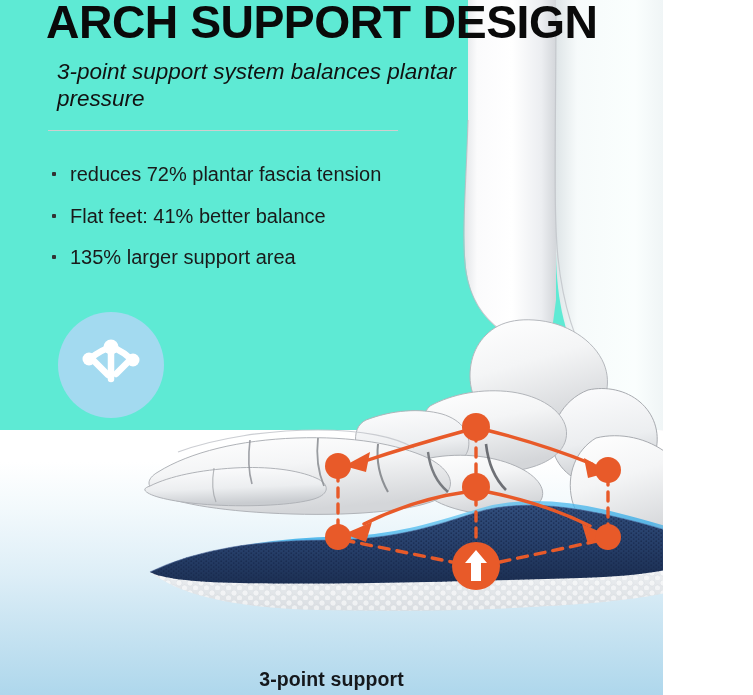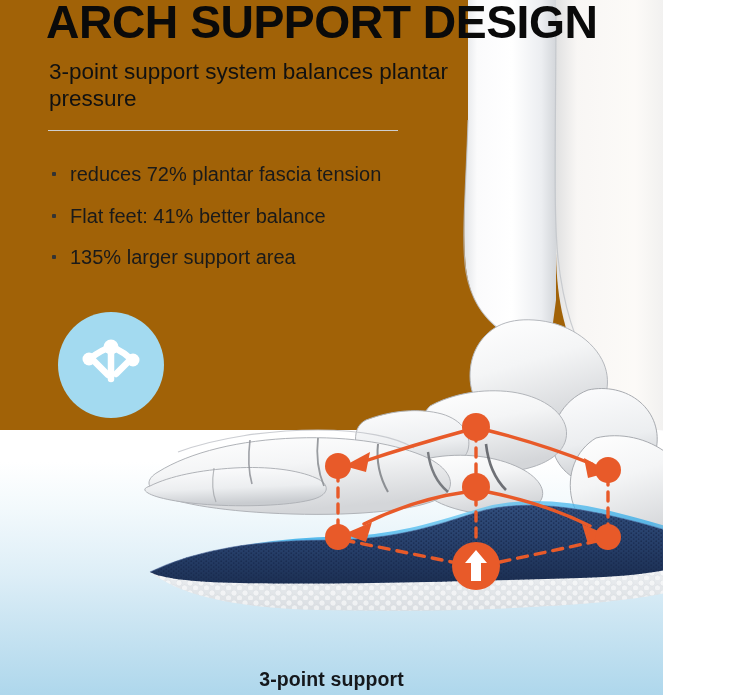--- a/index.html
+++ b/index.html
@@ -1,38 +1,38 @@
 <!DOCTYPE html>
 <html><head>
 <meta charset="utf-8">
 <style>
   html,body{margin:0;padding:0;}
   body{
     width:753px;height:695px;overflow:hidden;
     font-family:"Liberation Sans","DejaVu Sans",sans-serif;
     background:#ffffff;position:relative;
   }
-  #stage{position:absolute;inset:0;width:663px;height:695px;overflow:hidden;background:#a16207;}
+  #stage{position:absolute;inset:0;width:663px;height:695px;overflow:hidden;background:#5eead4;}
 
   
   .bg-gradient{
     position:absolute;left:0;right:0;top:430px;height:265px;
     background:linear-gradient(to bottom,#ffffff 0%,#ffffff 12%,#f2f9fc 30%,#ddeef7 55%,#c5e2f1 78%,#aed7ec 100%);
   }
 
   
   .title{
     position:absolute;left:46px;top:-4px;
     font-size:47px;line-height:52px;font-weight:800;
     letter-spacing:-0.5px;color:#0a0a0a;white-space:nowrap;
     transform:scaleX(0.985);transform-origin:left top;
   }
   .subtitle{
-    position:absolute;left:49px;top:58px;width:430px;
-    font-size:22.5px;line-height:27px;font-weight:400;color:#111111;
+    position:absolute;left:57px;top:58px;width:430px;
+    font-size:22.5px;line-height:27px;font-weight:400;color:#111111;font-style:italic;
   }
   .divider{
     position:absolute;left:48px;top:130px;width:350px;height:1px;
     background:#cfcfcf;
   }
   .bullets{
     position:absolute;left:48px;top:148px;width:420px;
     list-style:none;margin:0;padding:0;
   }
   .bullets li{

